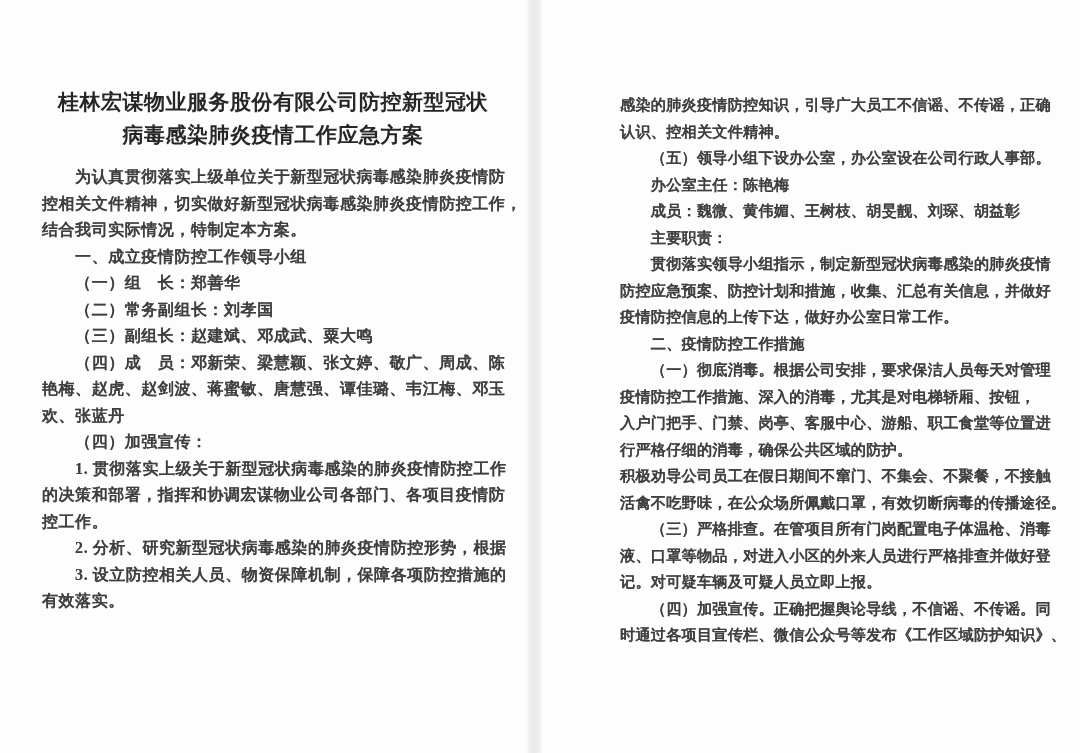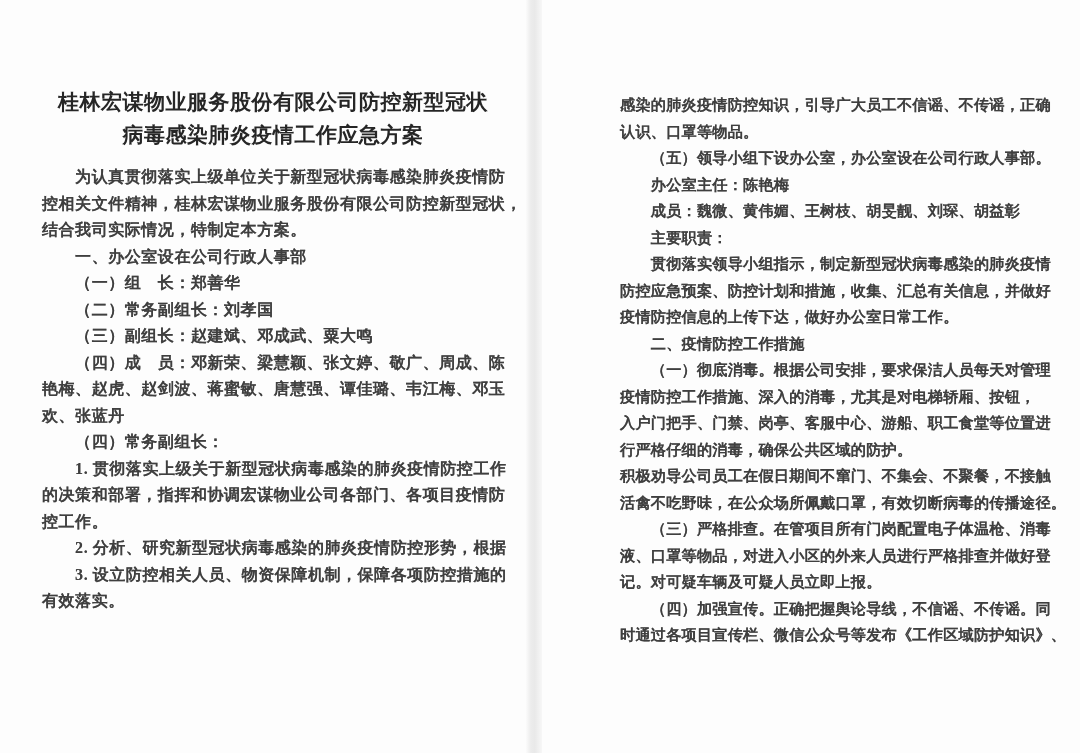--- a/index.html
+++ b/index.html
@@ -101,45 +101,45 @@
   <div class="speck" style="left:868px"></div>
   <div class="speck" style="left:966px"></div>
 
   <div class="page page-left">
     <div class="doc-title">
       <div class="title-line">桂林宏谋物业服务股份有限公司防控新型冠状</div>
       <div class="title-line">病毒感染肺炎疫情工作应急方案</div>
     </div>
     <div class="body-text">
         <div class="doc-line">　　为认真贯彻落实上级单位关于新型冠状病毒感染肺炎疫情防</div>
-        <div class="doc-line">控相关文件精神，桂林宏谋物业服务股份有限公司防控新型冠状，</div>
+        <div class="doc-line">控相关文件精神，切实做好新型冠状病毒感染肺炎疫情防控工作，</div>
         <div class="doc-line">结合我司实际情况，特制定本方案。</div>
-        <div class="doc-line">　　一、办公室设在公司行政人事部</div>
+        <div class="doc-line">　　一、成立疫情防控工作领导小组</div>
         <div class="doc-line">　　（一）组　长：郑善华</div>
         <div class="doc-line">　　（二）常务副组长：刘孝国</div>
         <div class="doc-line">　　（三）副组长：赵建斌、邓成武、粟大鸣</div>
         <div class="doc-line">　　（四）成　员：邓新荣、梁慧颖、张文婷、敬广、周成、陈</div>
         <div class="doc-line">艳梅、赵虎、赵剑波、蒋蜜敏、唐慧强、谭佳璐、韦江梅、邓玉</div>
         <div class="doc-line">欢、张蓝丹</div>
-        <div class="doc-line">　　（四）常务副组长：</div>
+        <div class="doc-line">　　（四）加强宣传：</div>
         <div class="doc-line">　　1. 贯彻落实上级关于新型冠状病毒感染的肺炎疫情防控工作</div>
         <div class="doc-line">的决策和部署，指挥和协调宏谋物业公司各部门、各项目疫情防</div>
         <div class="doc-line">控工作。</div>
         <div class="doc-line">　　2. 分析、研究新型冠状病毒感染的肺炎疫情防控形势，根据</div>
         <div class="doc-line">　　3. 设立防控相关人员、物资保障机制，保障各项防控措施的</div>
         <div class="doc-line">有效落实。</div>
       </div>
   </div>
 
   <div class="gutter"></div>
 
   <div class="page page-right">
     <div class="body-text">
         <div class="doc-line">感染的肺炎疫情防控知识，引导广大员工不信谣、不传谣，正确</div>
-        <div class="doc-line">认识、口罩等物品。</div>
+        <div class="doc-line">认识、控相关文件精神。</div>
         <div class="doc-line">　　（五）领导小组下设办公室，办公室设在公司行政人事部。</div>
         <div class="doc-line">　　办公室主任：陈艳梅</div>
         <div class="doc-line">　　成员：魏微、黄伟媚、王树枝、胡旻靓、刘琛、胡益彰</div>
         <div class="doc-line">　　主要职责：</div>
         <div class="doc-line">　　贯彻落实领导小组指示，制定新型冠状病毒感染的肺炎疫情</div>
         <div class="doc-line">防控应急预案、防控计划和措施，收集、汇总有关信息，并做好</div>
         <div class="doc-line">疫情防控信息的上传下达，做好办公室日常工作。</div>
         <div class="doc-line">　　二、疫情防控工作措施</div>
         <div class="doc-line">　　（一）彻底消毒。根据公司安排，要求保洁人员每天对管理</div>
         <div class="doc-line">疫情防控工作措施、深入的消毒，尤其是对电梯轿厢、按钮，</div>

